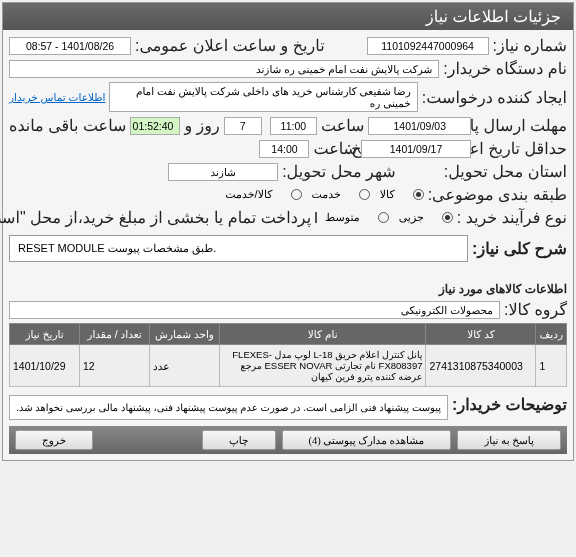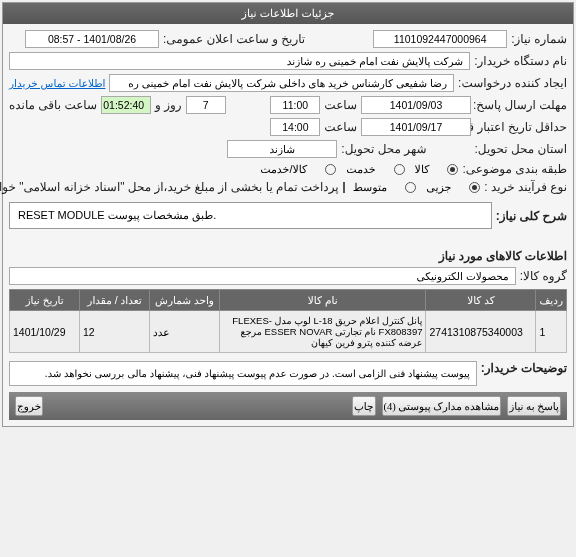--- a/index.html
+++ b/index.html
@@ -14,35 +14,34 @@
 }
 .panel {
   border: 1px solid #999;
   margin: 2px;
   background: #f5f5f5;
 }
 .panel-header {
   background: linear-gradient(#6a6a6a, #555);
   color: #fff;
   padding: 4px 12px;
-  font-size: 11px;
-  text-align: center;
+  font-size: 16px;
 }
 .panel-body {
   padding: 6px;
 }
 .row {
   display: flex;
   align-items: center;
   margin-bottom: 4px;
   gap: 4px;
 }
 .label {
   white-space: nowrap;
-  font-size: 12px;
+  font-size: 16px;
   color: #222;
 }
 .value-box {
   background: #fff;
   border: 1px solid #aaa;
   padding: 2px 6px;
   min-height: 18px;
   font-size: 10.5px;
   display: inline-block;
   text-align: right;
@@ -111,29 +110,29 @@
 .footer-bar {
   background: linear-gradient(#888, #666);
   padding: 4px 6px;
   display: flex;
   gap: 6px;
   margin-top: 6px;
 }
 .btn {
   background: linear-gradient(#f8f8f8, #ddd);
   border: 1px solid #999;
-  padding: 3px 1px;
+  padding: 3px 26px;
   font-size: 10.5px;
   cursor: pointer;
   border-radius: 2px;
   font-family: Tahoma;
 }
 .flex1 { flex: 1; }
 .w110 { width: 110px; }
-.w150 { width: 134px; margin-left: 16px; }
+.w150 { width: 122px; }
 .w50 { width: 50px; }
 .w40 { width: 40px; text-align: center; }
 .tc { text-align: center; }
 </style>
 </head>
 <body>
 
 <div class="panel">
   <div class="panel-header">جزئیات اطلاعات نیاز</div>
   <div class="panel-body">

